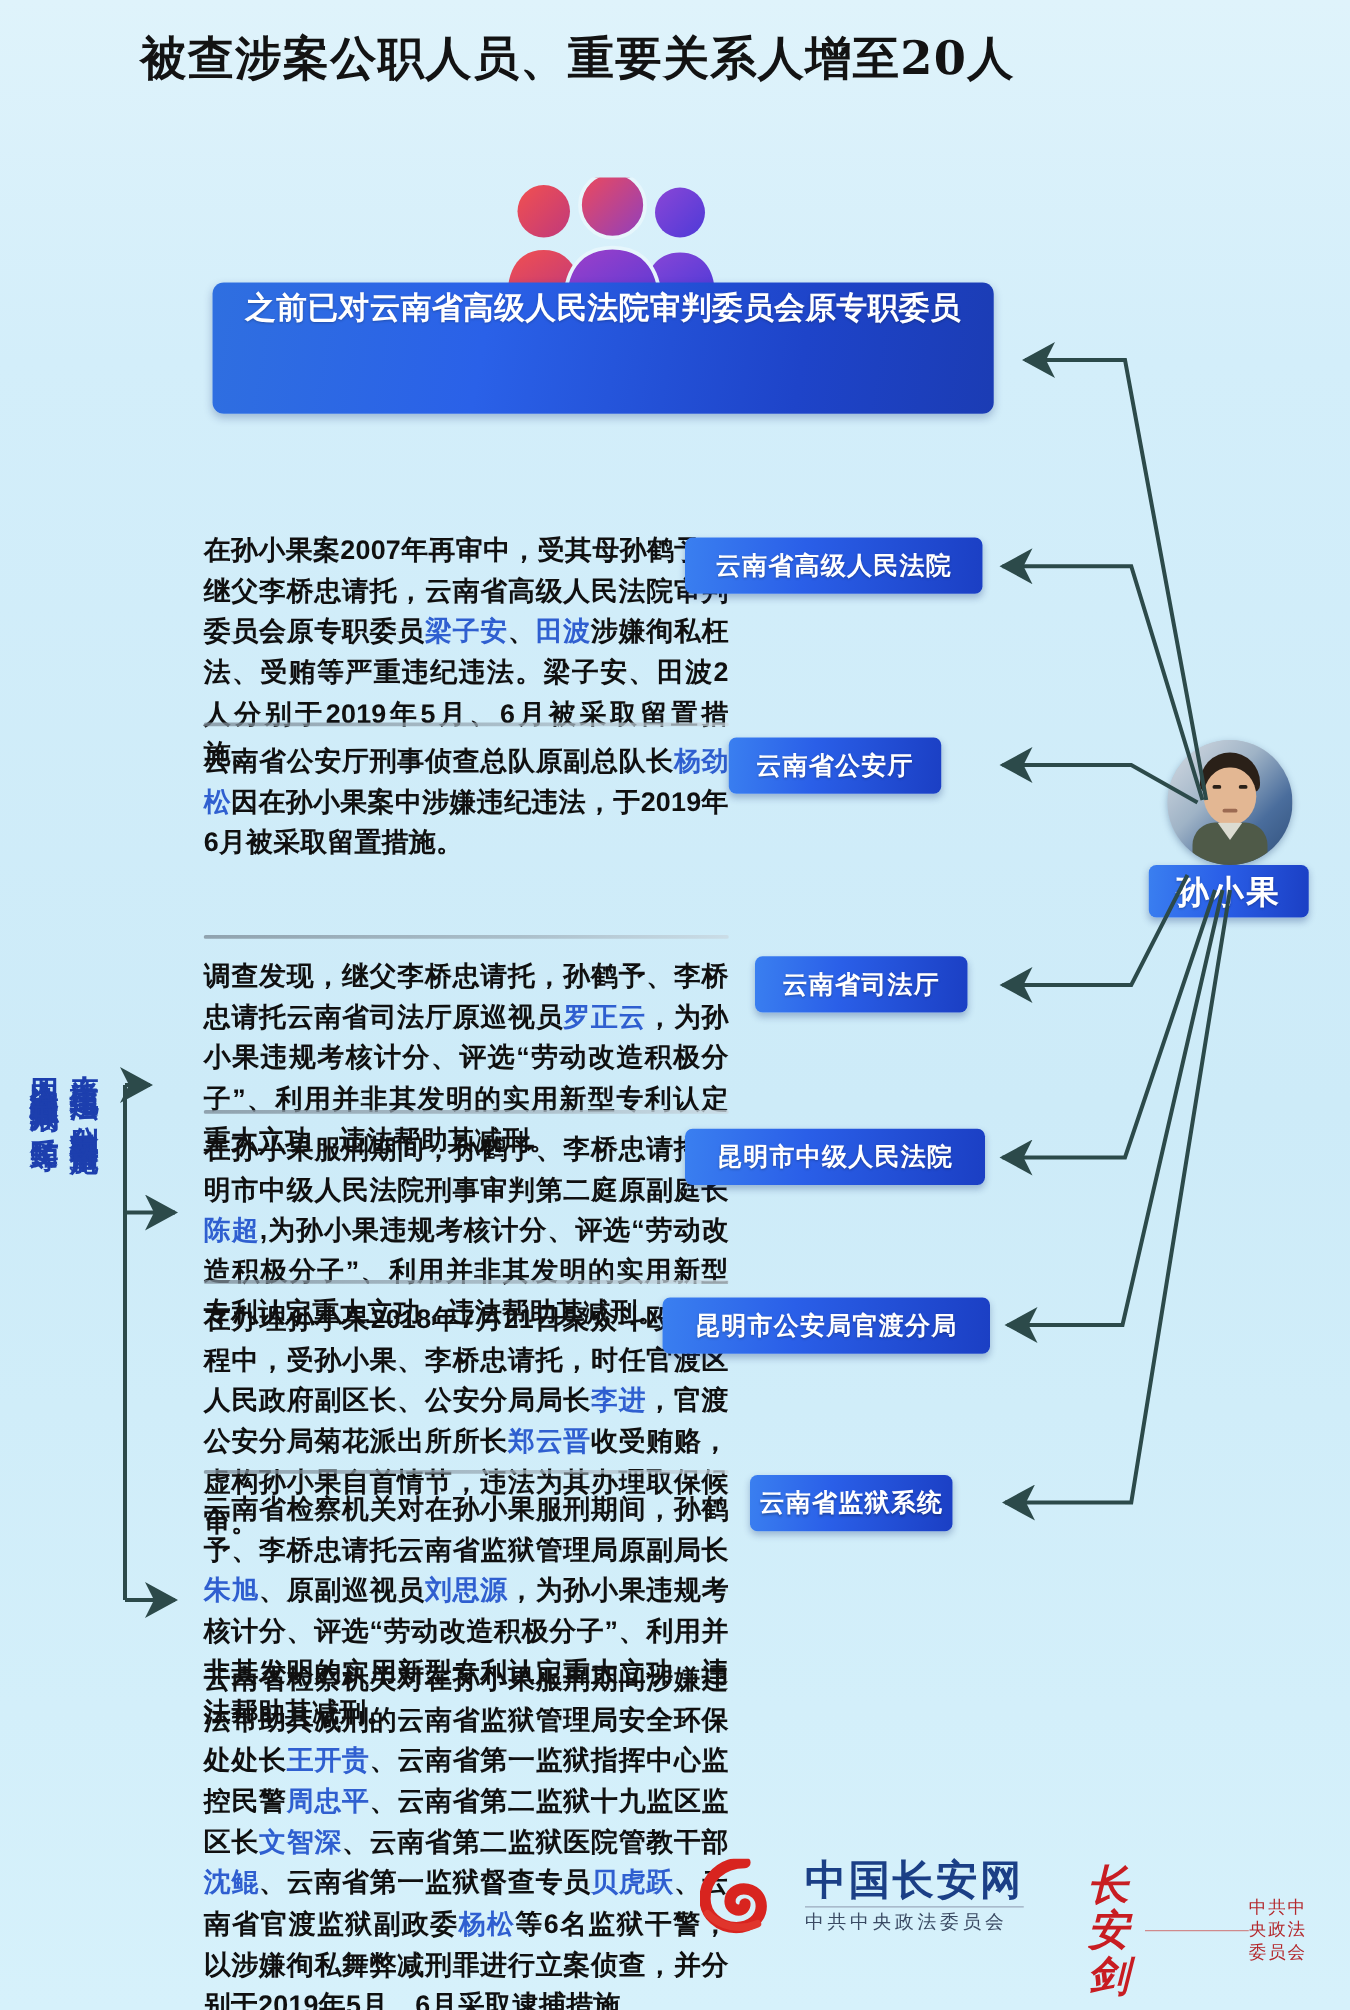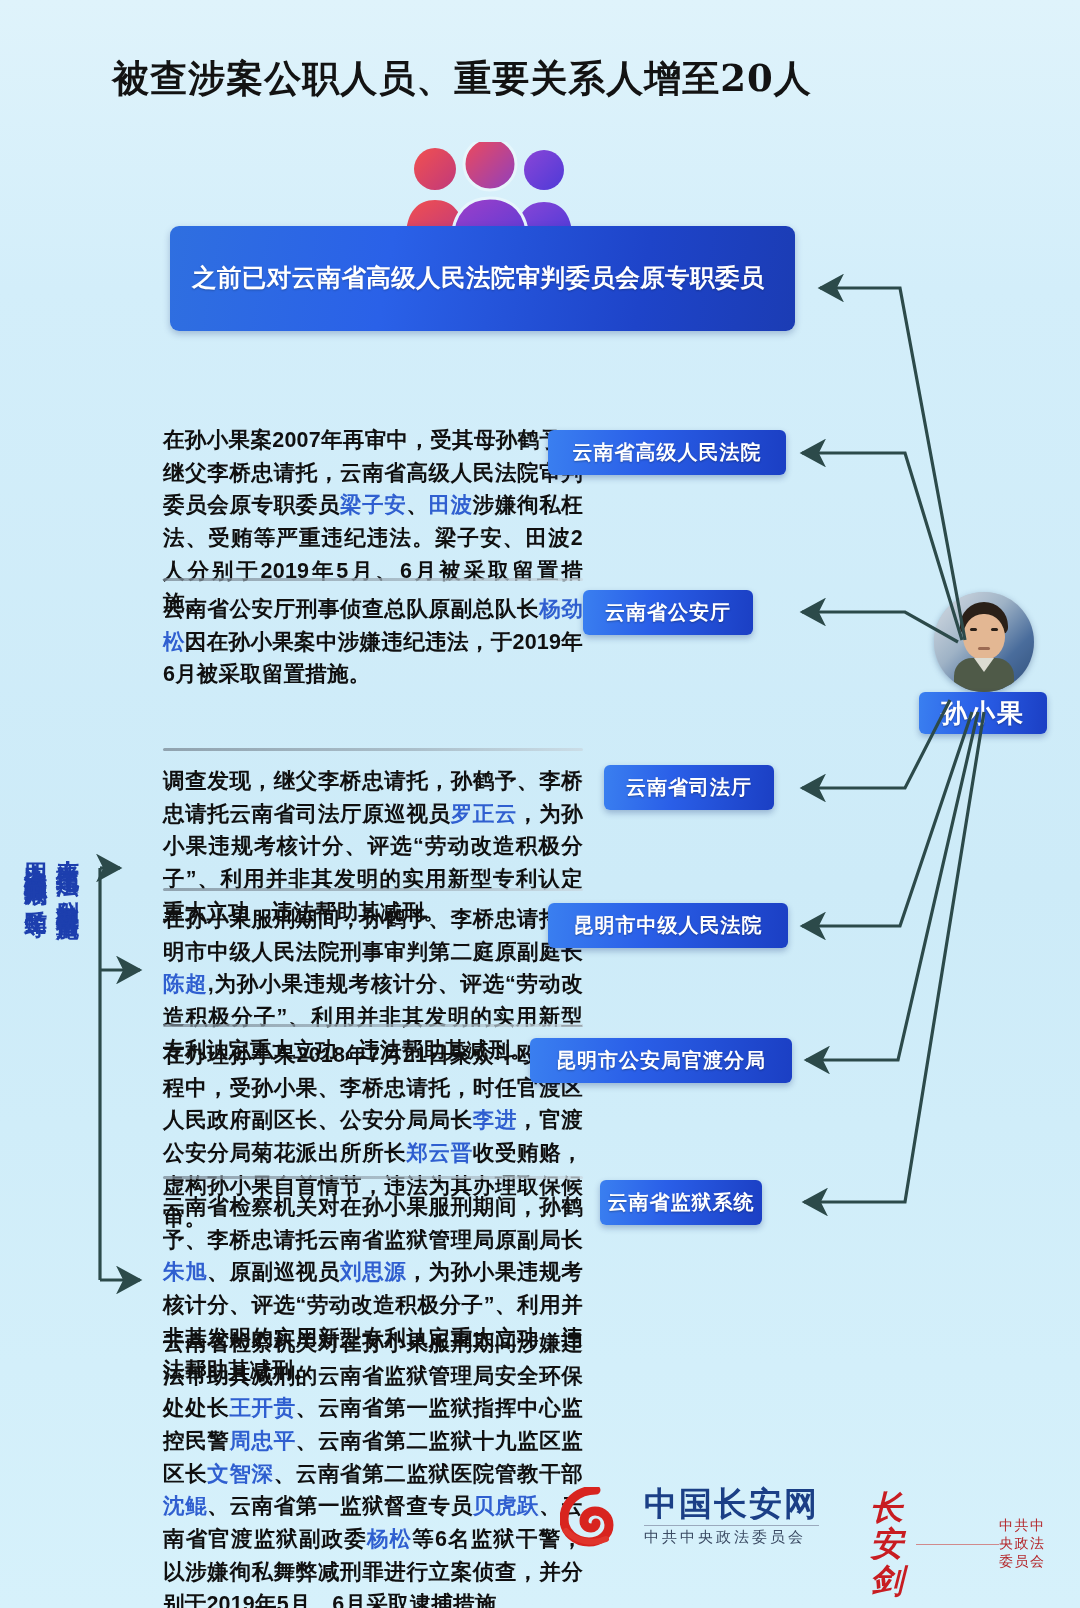--- a/index.html
+++ b/index.html
@@ -16,32 +16,31 @@
     z-index:0;
   }
   .layer{position:absolute;inset:0;z-index:2;}
 
   
   .title{
     position:absolute;left:0;top:22px;width:924px;text-align:center;
     font-family:"DejaVu Serif","Liberation Serif",serif;
     font-size:37px;font-weight:bold;color:#131313;letter-spacing:1px;
     white-space:nowrap;
-    margin-top:32px;
   }
 
   
   .people{position:absolute;left:400px;top:142px;width:180px;height:110px;}
   
   .banner{
     position:absolute;left:170px;top:226px;width:625px;height:105px;
     border-radius:9px;
     background:linear-gradient(100deg,#2f6fe0 0%,#2a61e8 35%,#1e44c9 75%,#1b3cb4 100%);
     box-shadow:0 3px 7px rgba(20,50,120,.28);
-    display:flex;flex-direction:column;justify-content:center;
+    display:flex;flex-direction:row;justify-content:center;
     padding:0 22px;box-sizing:border-box;
   }
   .banner div{
     color:#ffffff;font-size:24.5px;font-weight:bold;line-height:1.72;
     letter-spacing:.4px;text-shadow:0 1px 2px rgba(0,0,0,.25);
     white-space:nowrap;
   }
 
   
   .para{

